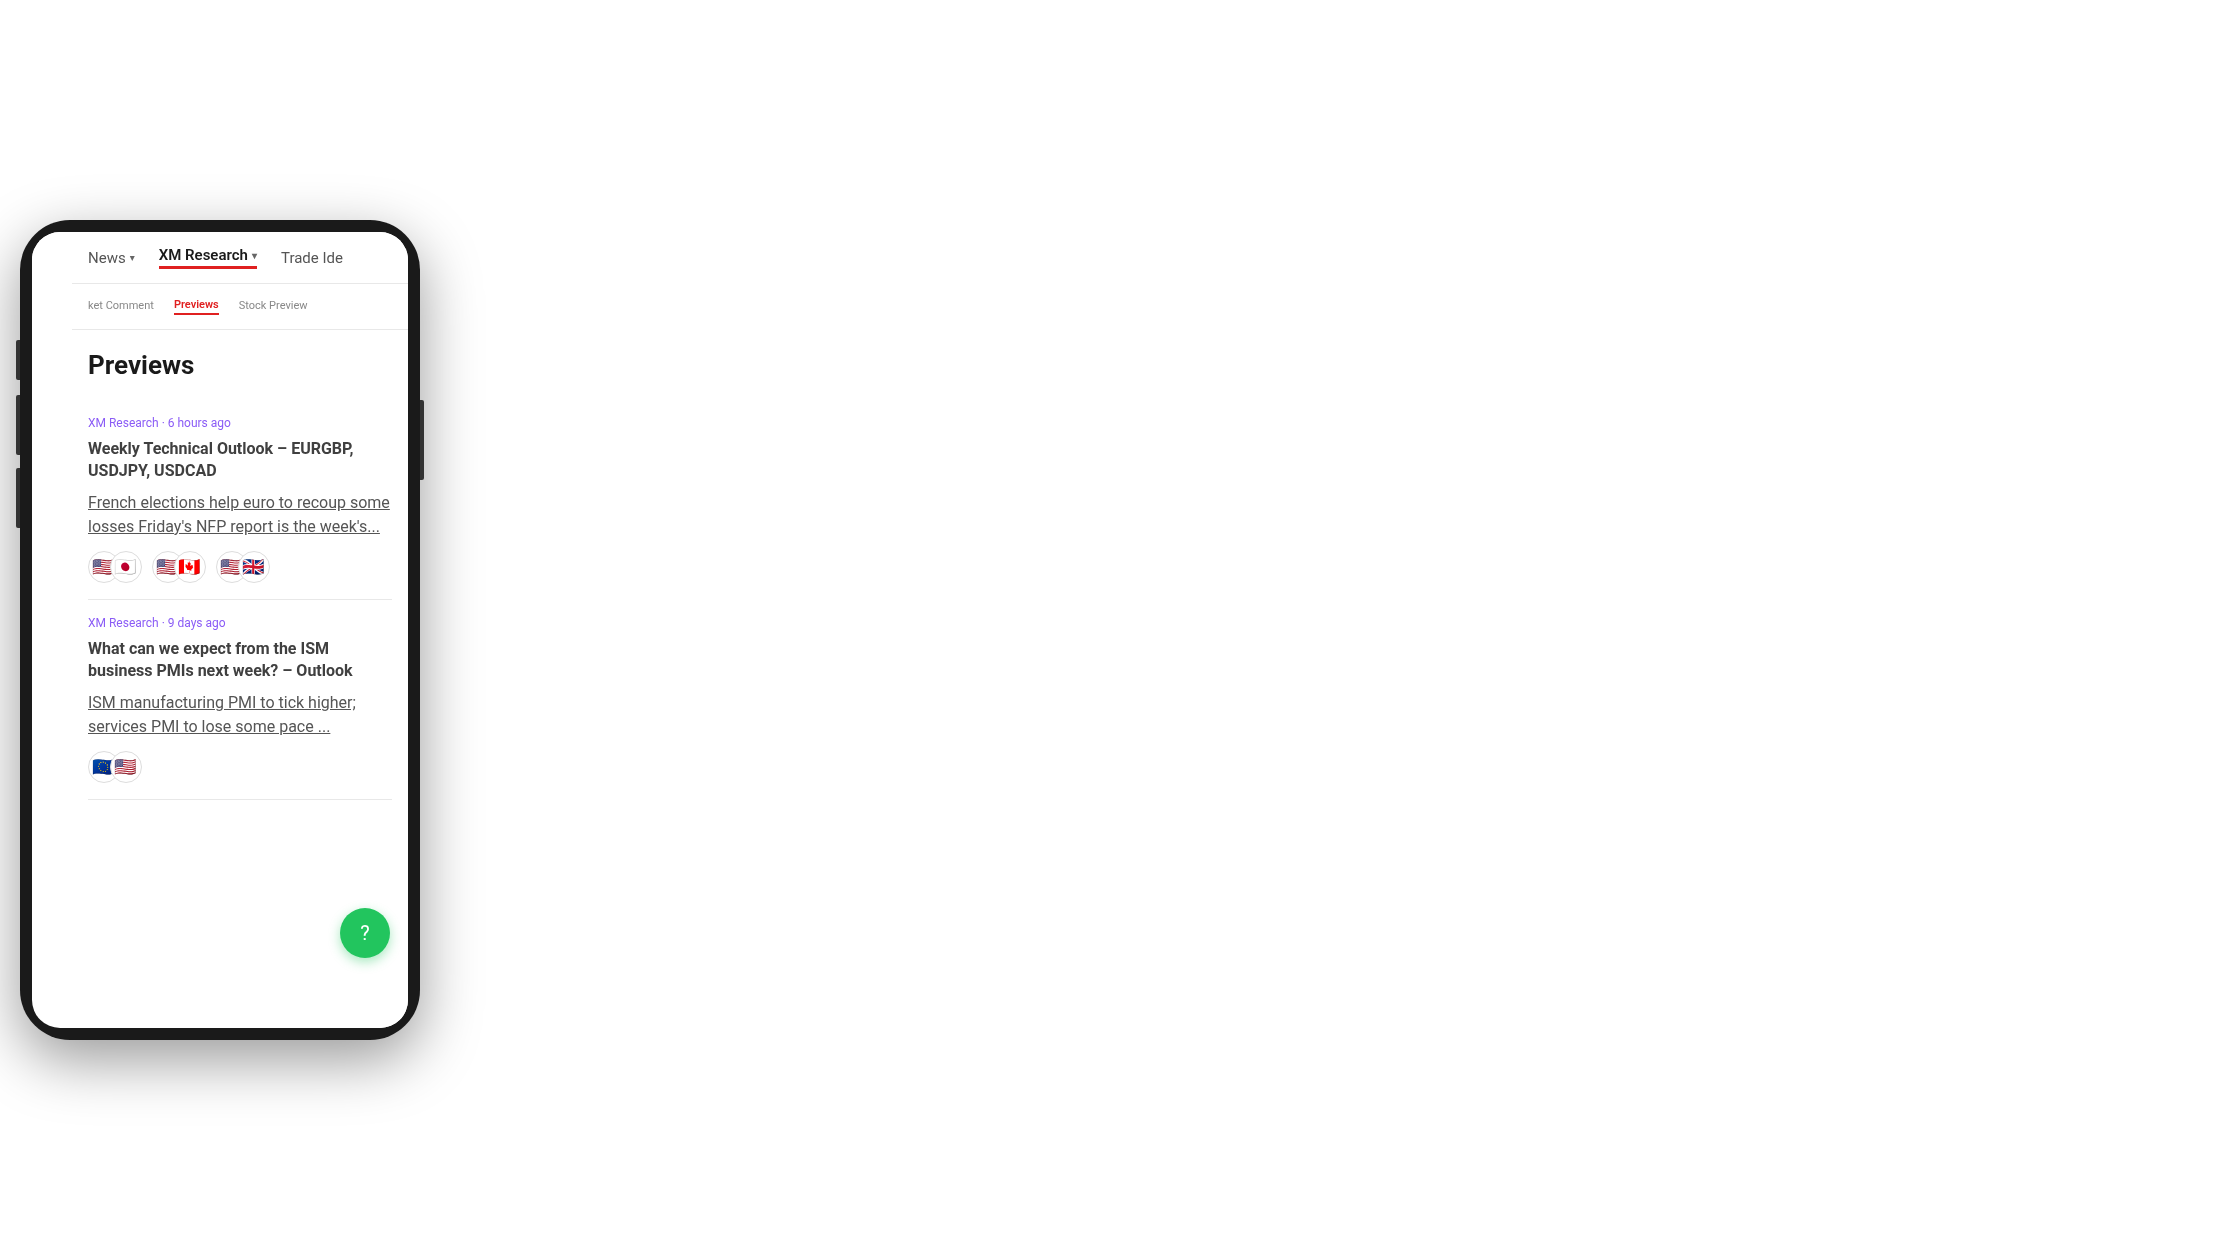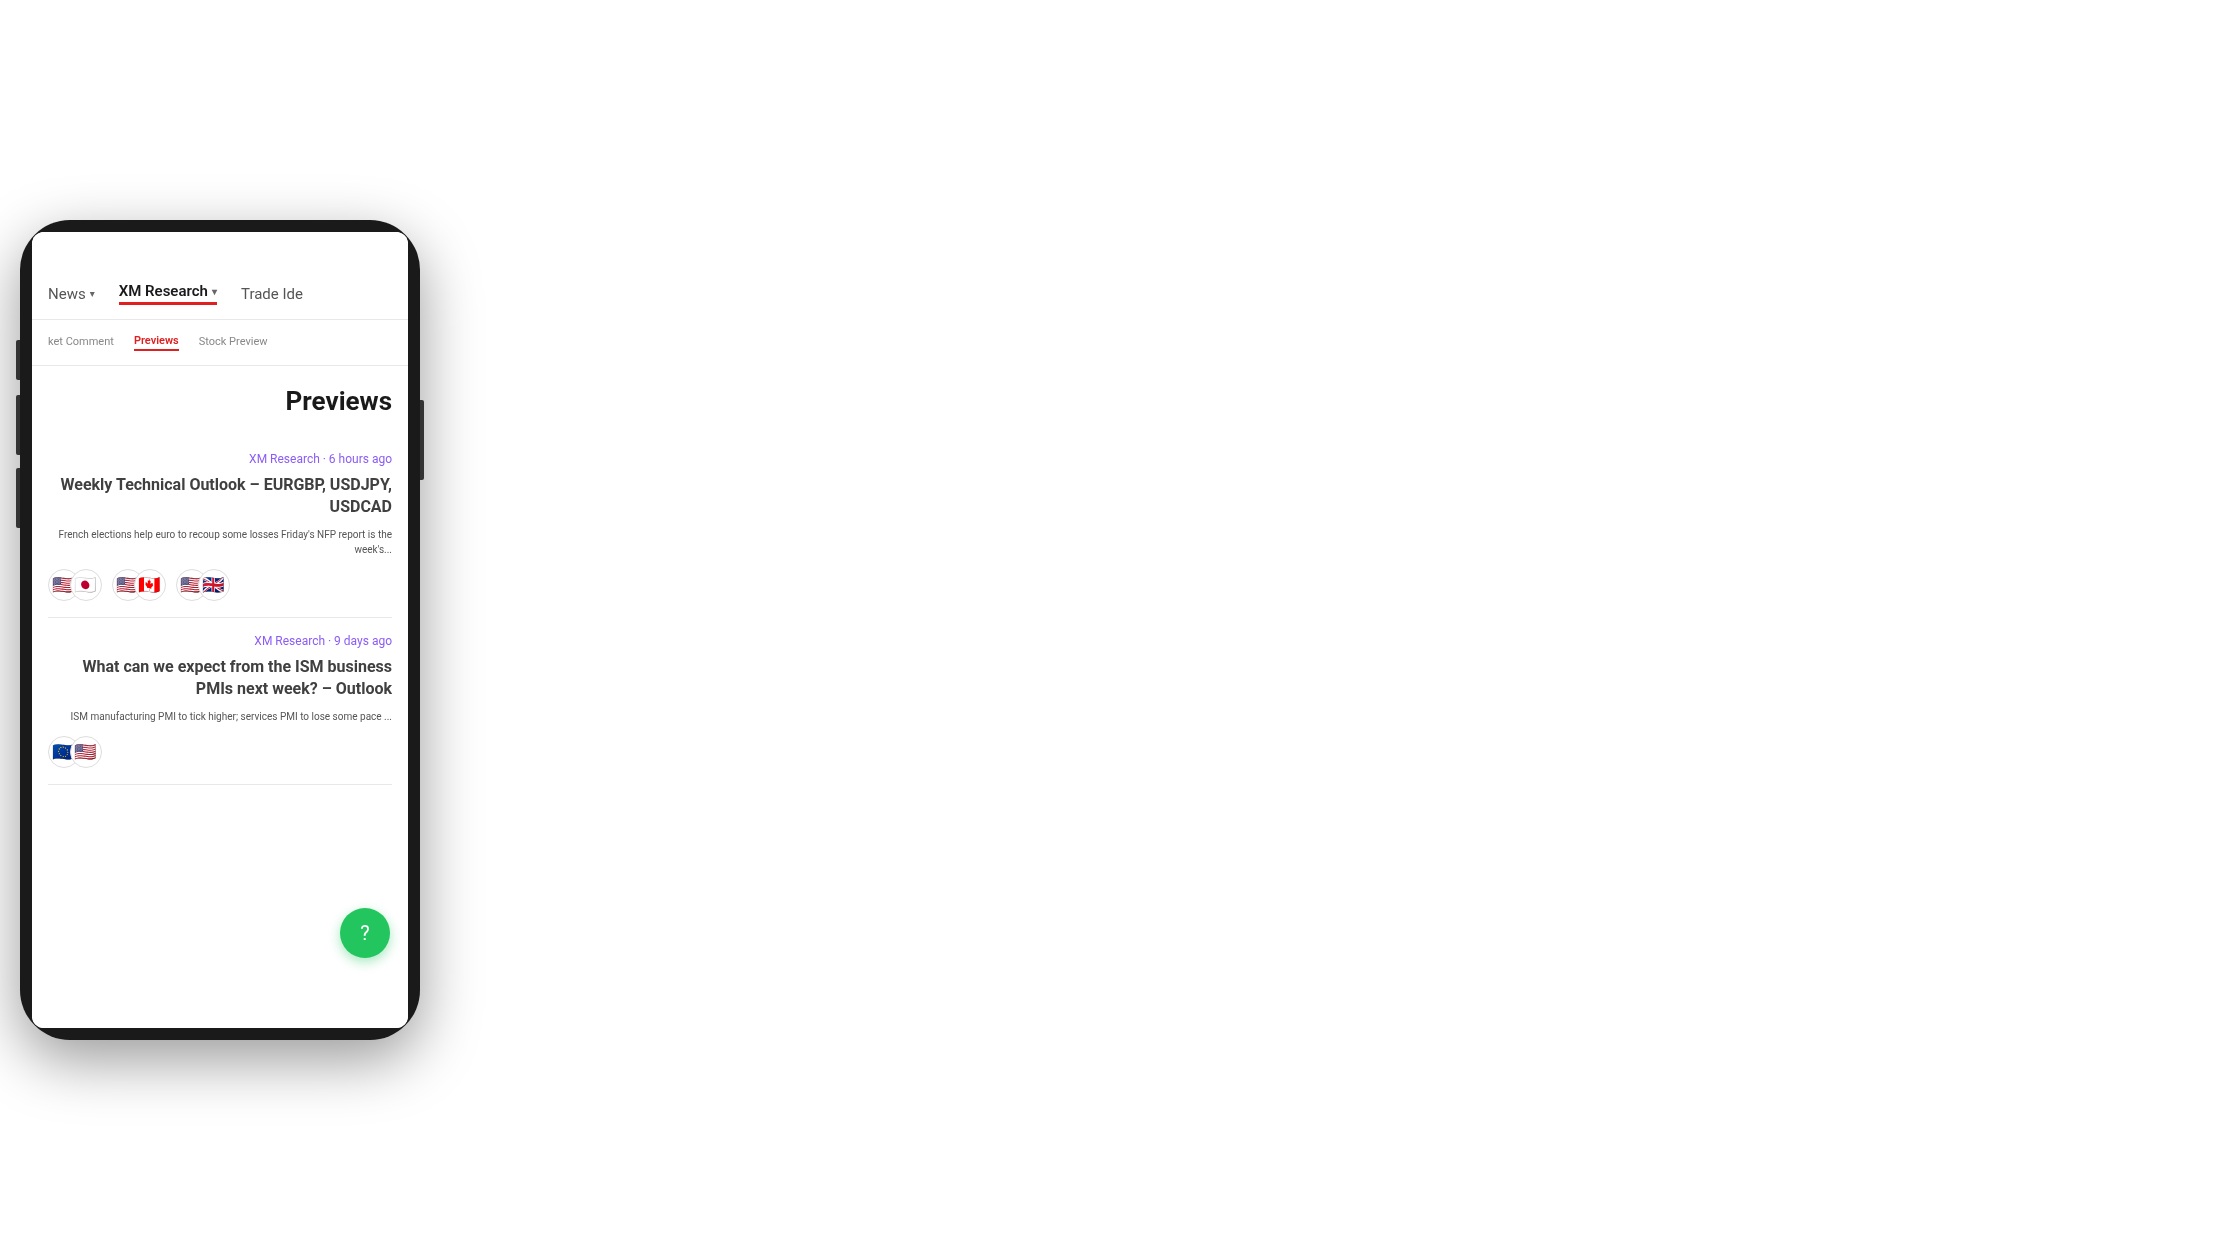--- a/index.html
+++ b/index.html
@@ -20,26 +20,25 @@
       border-radius: 50px;
       padding: 12px;
       box-shadow: 0 20px 60px rgba(0,0,0,0.4);
       position: relative;
     }
 
     .phone-inner {
       width: 100%;
       height: 100%;
       background: #ffffff;
-      border-radius: 12px;
+      border-radius: 28px;
       overflow: hidden;
       position: relative;
       display: flex;
-      flex-direction: column;
-      text-align: right;
+      flex-direction: row;
     }
 
     
     .phone-status-bar {
       background: #ffffff;
       height: 36px;
       display: flex;
       align-items: center;
       justify-content: center;
       padding: 0 20px;
@@ -213,24 +212,25 @@
 
     .article-title {
       font-size: 16px;
       font-weight: 700;
       color: #404040;
       margin-bottom: 8px;
       line-height: 1.4;
     }
 
     .article-excerpt {
-      font-size: 10px;
+      font-size: 16px;
       color: #555;
       line-height: 1.5;
       margin-bottom: 12px;
+      text-decoration: underline;
     }
 
     .flag-group {
       display: flex;
       gap: 4px;
       align-items: center;
     }
 
     .flag-icon {
       width: 32px;

